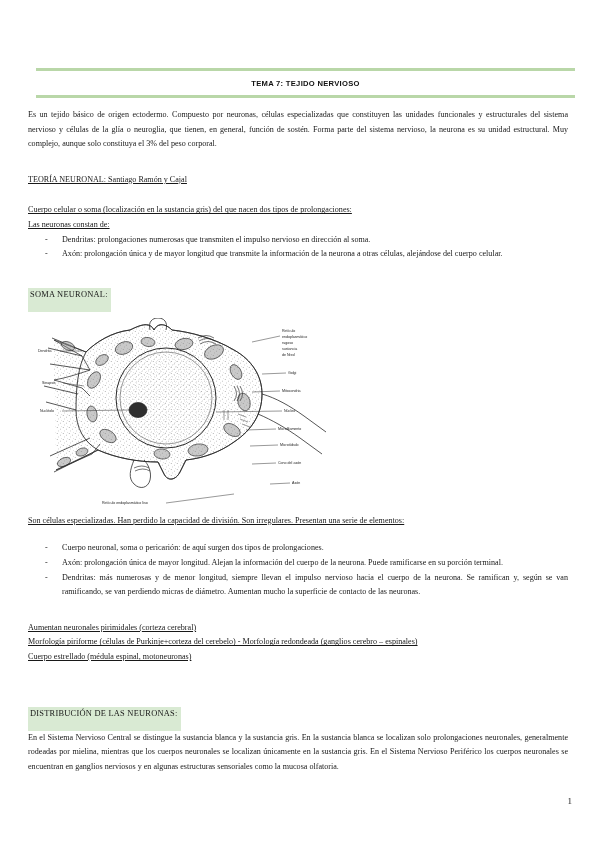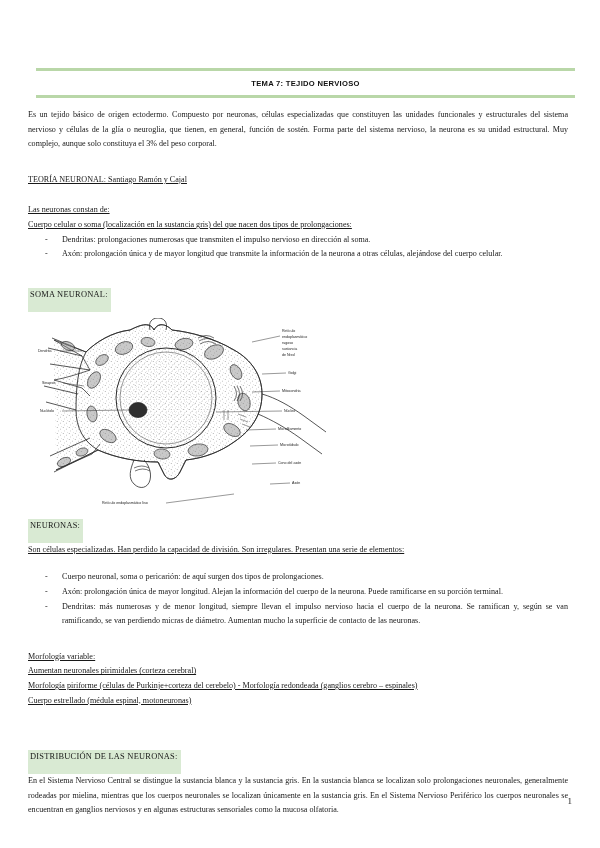--- a/index.html
+++ b/index.html
@@ -131,22 +131,22 @@
   <div class="content">
 
     <p class="para">Es un tejido básico de origen ectodermo. Compuesto por neuronas, células especializadas que constituyen las unidades funcionales y estructurales del sistema nervioso y células de la glía o neuroglia, que tienen, en general, función de sostén. Forma parte del sistema nervioso, la neurona es su unidad estructural. Muy complejo, aunque solo constituya el 3% del peso corporal.</p>
 
     <div class="gap-l"></div>
 
     <div class="line">TEORÍA NEURONAL: Santiago Ramón y Cajal</div>
 
     <div class="gap-m"></div>
 
+    <div class="line">Cuerpo celular o soma (localización en la sustancia gris) del que nacen dos tipos de prolongaciones:</div>
     <div class="line">Las neuronas constan de:</div>
-    <div class="line">Cuerpo celular o soma (localización en la sustancia gris) del que nacen dos tipos de prolongaciones:</div>
 
     <ul class="dash-list">
       <li><span class="dash">-</span><span>Dendritas: prolongaciones numerosas que transmiten el impulso nervioso en dirección al soma.</span></li>
       <li><span class="dash">-</span><span>Axón: prolongación única y de mayor longitud que transmite la información de la neurona a otras células, alejándose del cuerpo celular.</span></li>
     </ul>
 
     <div class="gap-l"></div>
 
     <div>
       <span class="hl-heading">SOMA NEURONAL:</span>
@@ -273,36 +273,32 @@
 
           <text x="254" y="166">Axón</text>
           <line x1="232" y1="166" x2="252" y2="165" stroke="#333" stroke-width="0.5"></line>
 
           <text x="64" y="186">Retículo endoplasmático liso</text>
           <line x1="128" y1="185" x2="196" y2="176" stroke="#333" stroke-width="0.5"></line>
         </g>
       </svg>
     </div>
 
-    <div>
-      <span class="hl-heading">NEURONAS:</span>
-    </div>
     <div class="line">Son células especializadas. Han perdido la capacidad de división. Son irregulares. Presentan una serie de elementos:</div>
 
     <div class="gap-s"></div>
 
     <ul class="dash-list">
       <li><span class="dash">-</span><span>Cuerpo neuronal, soma o pericarión: de aquí surgen dos tipos de prolongaciones.</span></li>
       <li><span class="dash">-</span><span>Axón: prolongación única de mayor longitud. Alejan la información del cuerpo de la neurona. Puede ramificarse en su porción terminal.</span></li>
       <li><span class="dash">-</span><span>Dendritas: más numerosas y de menor longitud, siempre llevan el impulso nervioso hacia el cuerpo de la neurona. Se ramifican y, según se van ramificando, se van perdiendo micras de diámetro. Aumentan mucho la superficie de contacto de las neuronas.</span></li>
     </ul>
 
     <div class="gap-l"></div>
 
-    <div class="line">Morfología variable:</div>
     <div class="line">Aumentan neuronales pirimidales (corteza cerebral)</div>
     <div class="line">Morfología piriforme (células de Purkinje+corteza del cerebelo) - Morfología redondeada (ganglios cerebro – espinales)</div>
     <div class="line">Cuerpo estrellado (médula espinal, motoneuronas)</div>
 
     <div class="gap-l"></div>
     <div class="gap-m"></div>
 
     <div>
       <span class="hl-heading">DISTRIBUCIÓN DE LAS NEURONAS:</span>
     </div>

